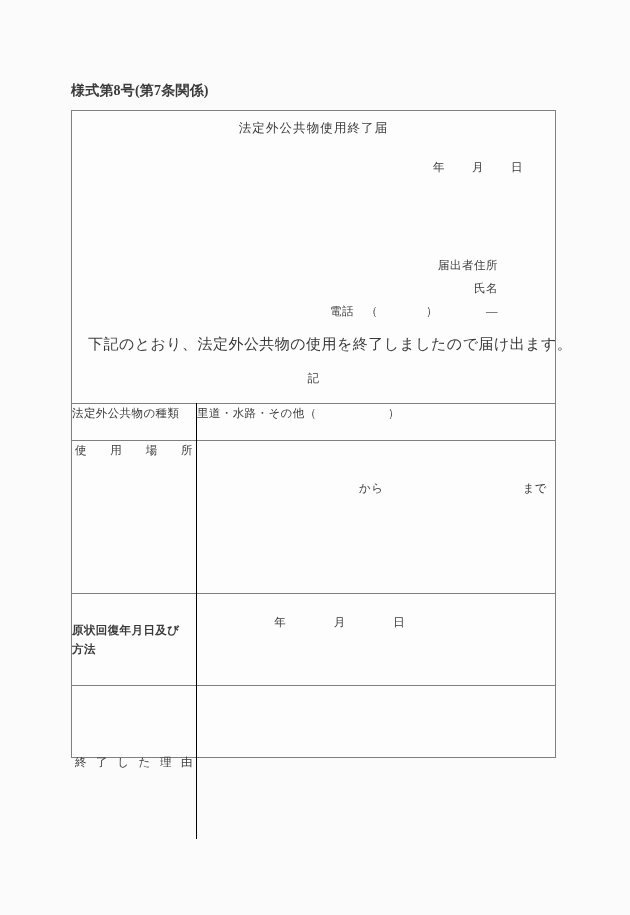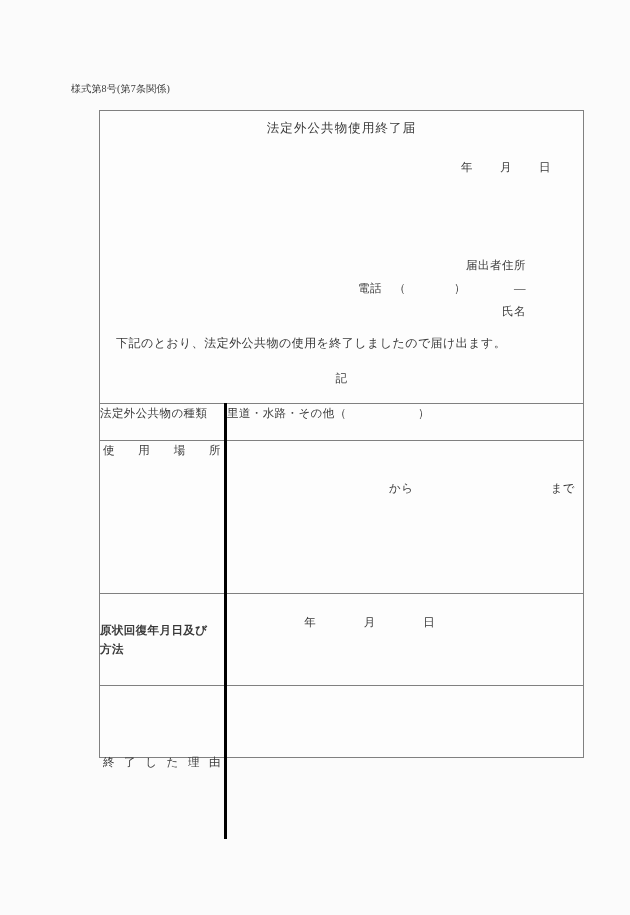--- a/index.html
+++ b/index.html
@@ -20,37 +20,37 @@
   .page {
     position: absolute;
     inset: 0;
   }
 
   
   .form-number {
     position: absolute;
     left: 71px;
     top: 82px;
-    font-size: 10px;
+    font-size: 14px;
     letter-spacing: 0.2px;
     white-space: nowrap;
     color: #3a3a3a;
+    font-weight: bold;
   }
 
   
   .form-box {
     position: absolute;
     left: 71px;
     top: 110px;
     width: 485px;
     height: 648px;
     border: 1px solid #808080;
     box-sizing: border-box;
     background: #fdfdfd;
-    margin-left: 28px;
   }
 
   
   .head-region {
     position: relative;
     height: 292px;
   }
 
   .doc-title {
     position: absolute;
@@ -102,21 +102,21 @@
   }
   .submitter .spacer-col {
     display: inline-block;
     width: 46px;
   }
 
   .statement {
     position: absolute;
     top: 224px;
     left: 16px;
-    font-size: 12px;
+    font-size: 15px;
     letter-spacing: 0.45px;
     white-space: nowrap;
   }
 
   .ki-mark {
     position: absolute;
     top: 260px;
     left: 0;
     right: 0;
     text-align: center;
@@ -132,21 +132,21 @@
     font-size: 11.5px;
   }
   table.form-table td {
     border-top: 1px solid #808080;
     padding: 0;
     vertical-align: top;
     color: #3a3a3a;
   }
   td.label-cell {
     width: 124px;
-    border-right: 3px solid #000000;
+    border-right: 1px solid #000000;
     padding: 8px 7px 8px 7px;
     letter-spacing: 0.4px;
     line-height: 19px;
   }
   td.value-cell {
     padding: 8px 10px 8px 10px;
     letter-spacing: 0.4px;
     line-height: 19px;
     white-space: pre;
   }
@@ -201,22 +201,22 @@
 
     <div class="head-region">
 
       <div class="doc-title">法定外公共物使用終了届</div>
 
       <div class="date-line">年        月        日</div>
 
 
       <div class="submitter">
         <div class="row"><span class="label-col">届出者</span><span>住所</span></div>
+        <div class="row"><span class="spacer-col"></span><span>氏名</span></div>
         <div class="row"><span class="spacer-col"></span><span>電話　（　　　　）　　　　—</span></div>
-        <div class="row"><span class="spacer-col"></span><span>氏名</span></div>
       </div>
 
       <div class="statement">下記のとおり、法定外公共物の使用を終了しましたので届け出ます。</div>
 
       <div class="ki-mark">記</div>
     </div>
 
     <table class="form-table">
       <tbody>
 

